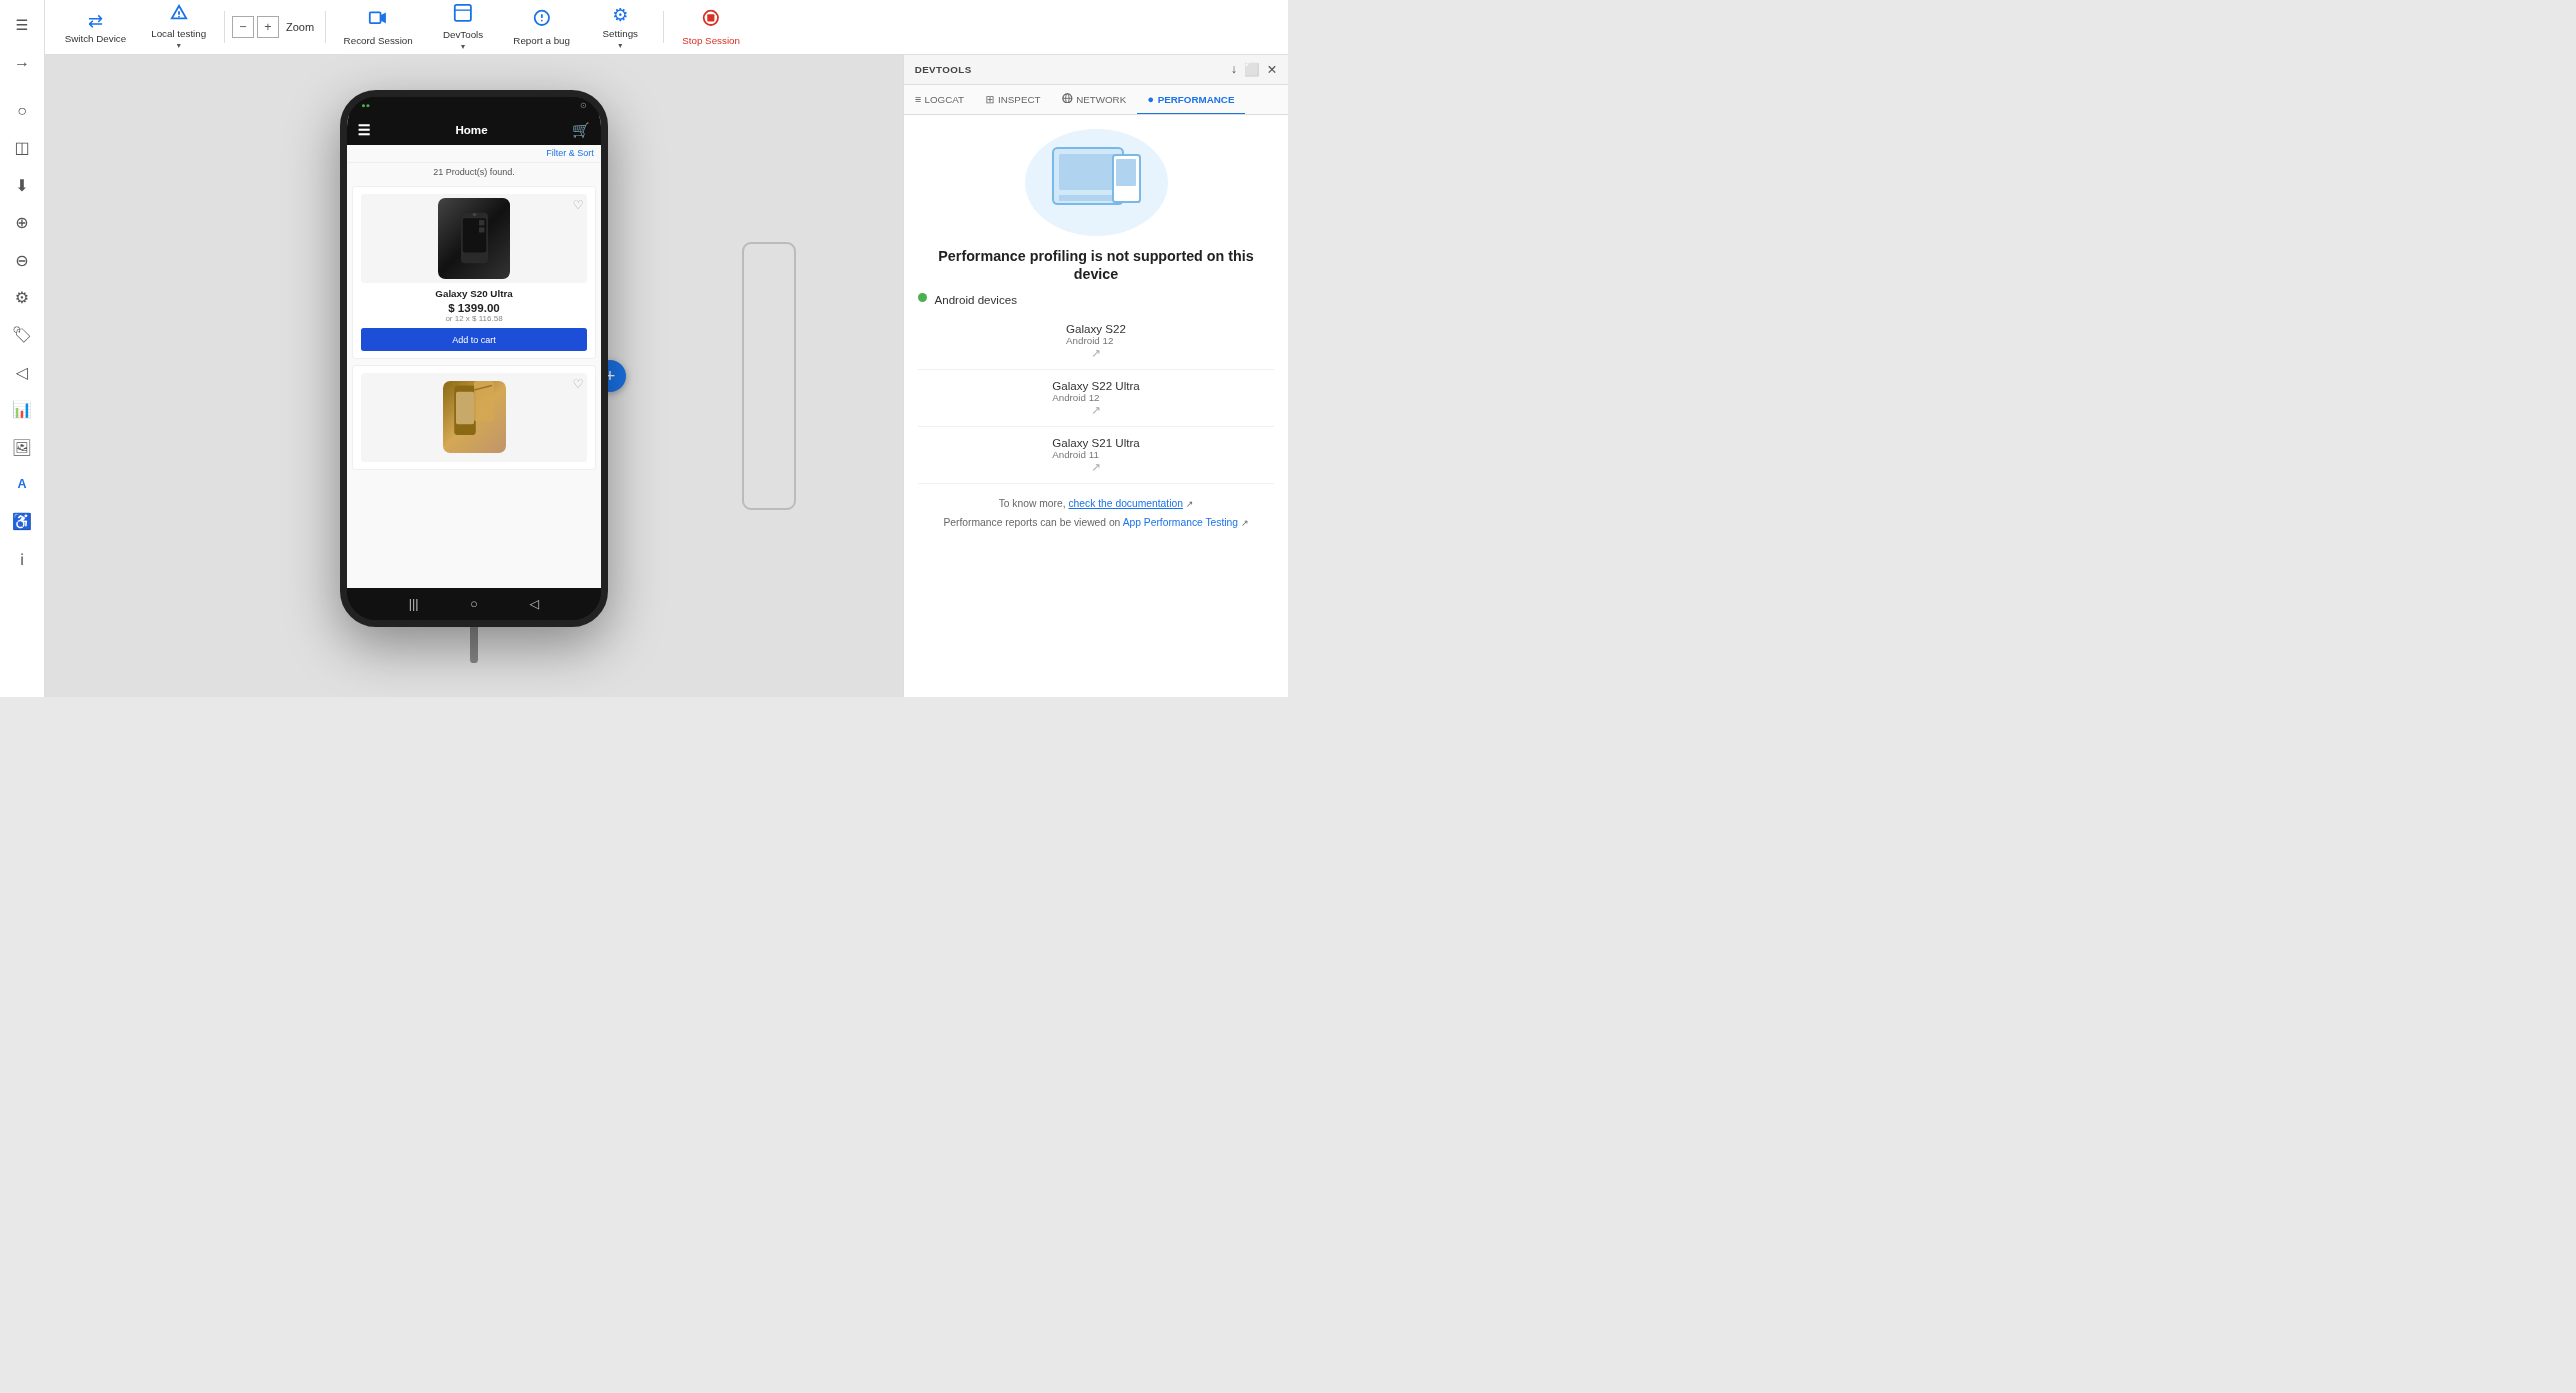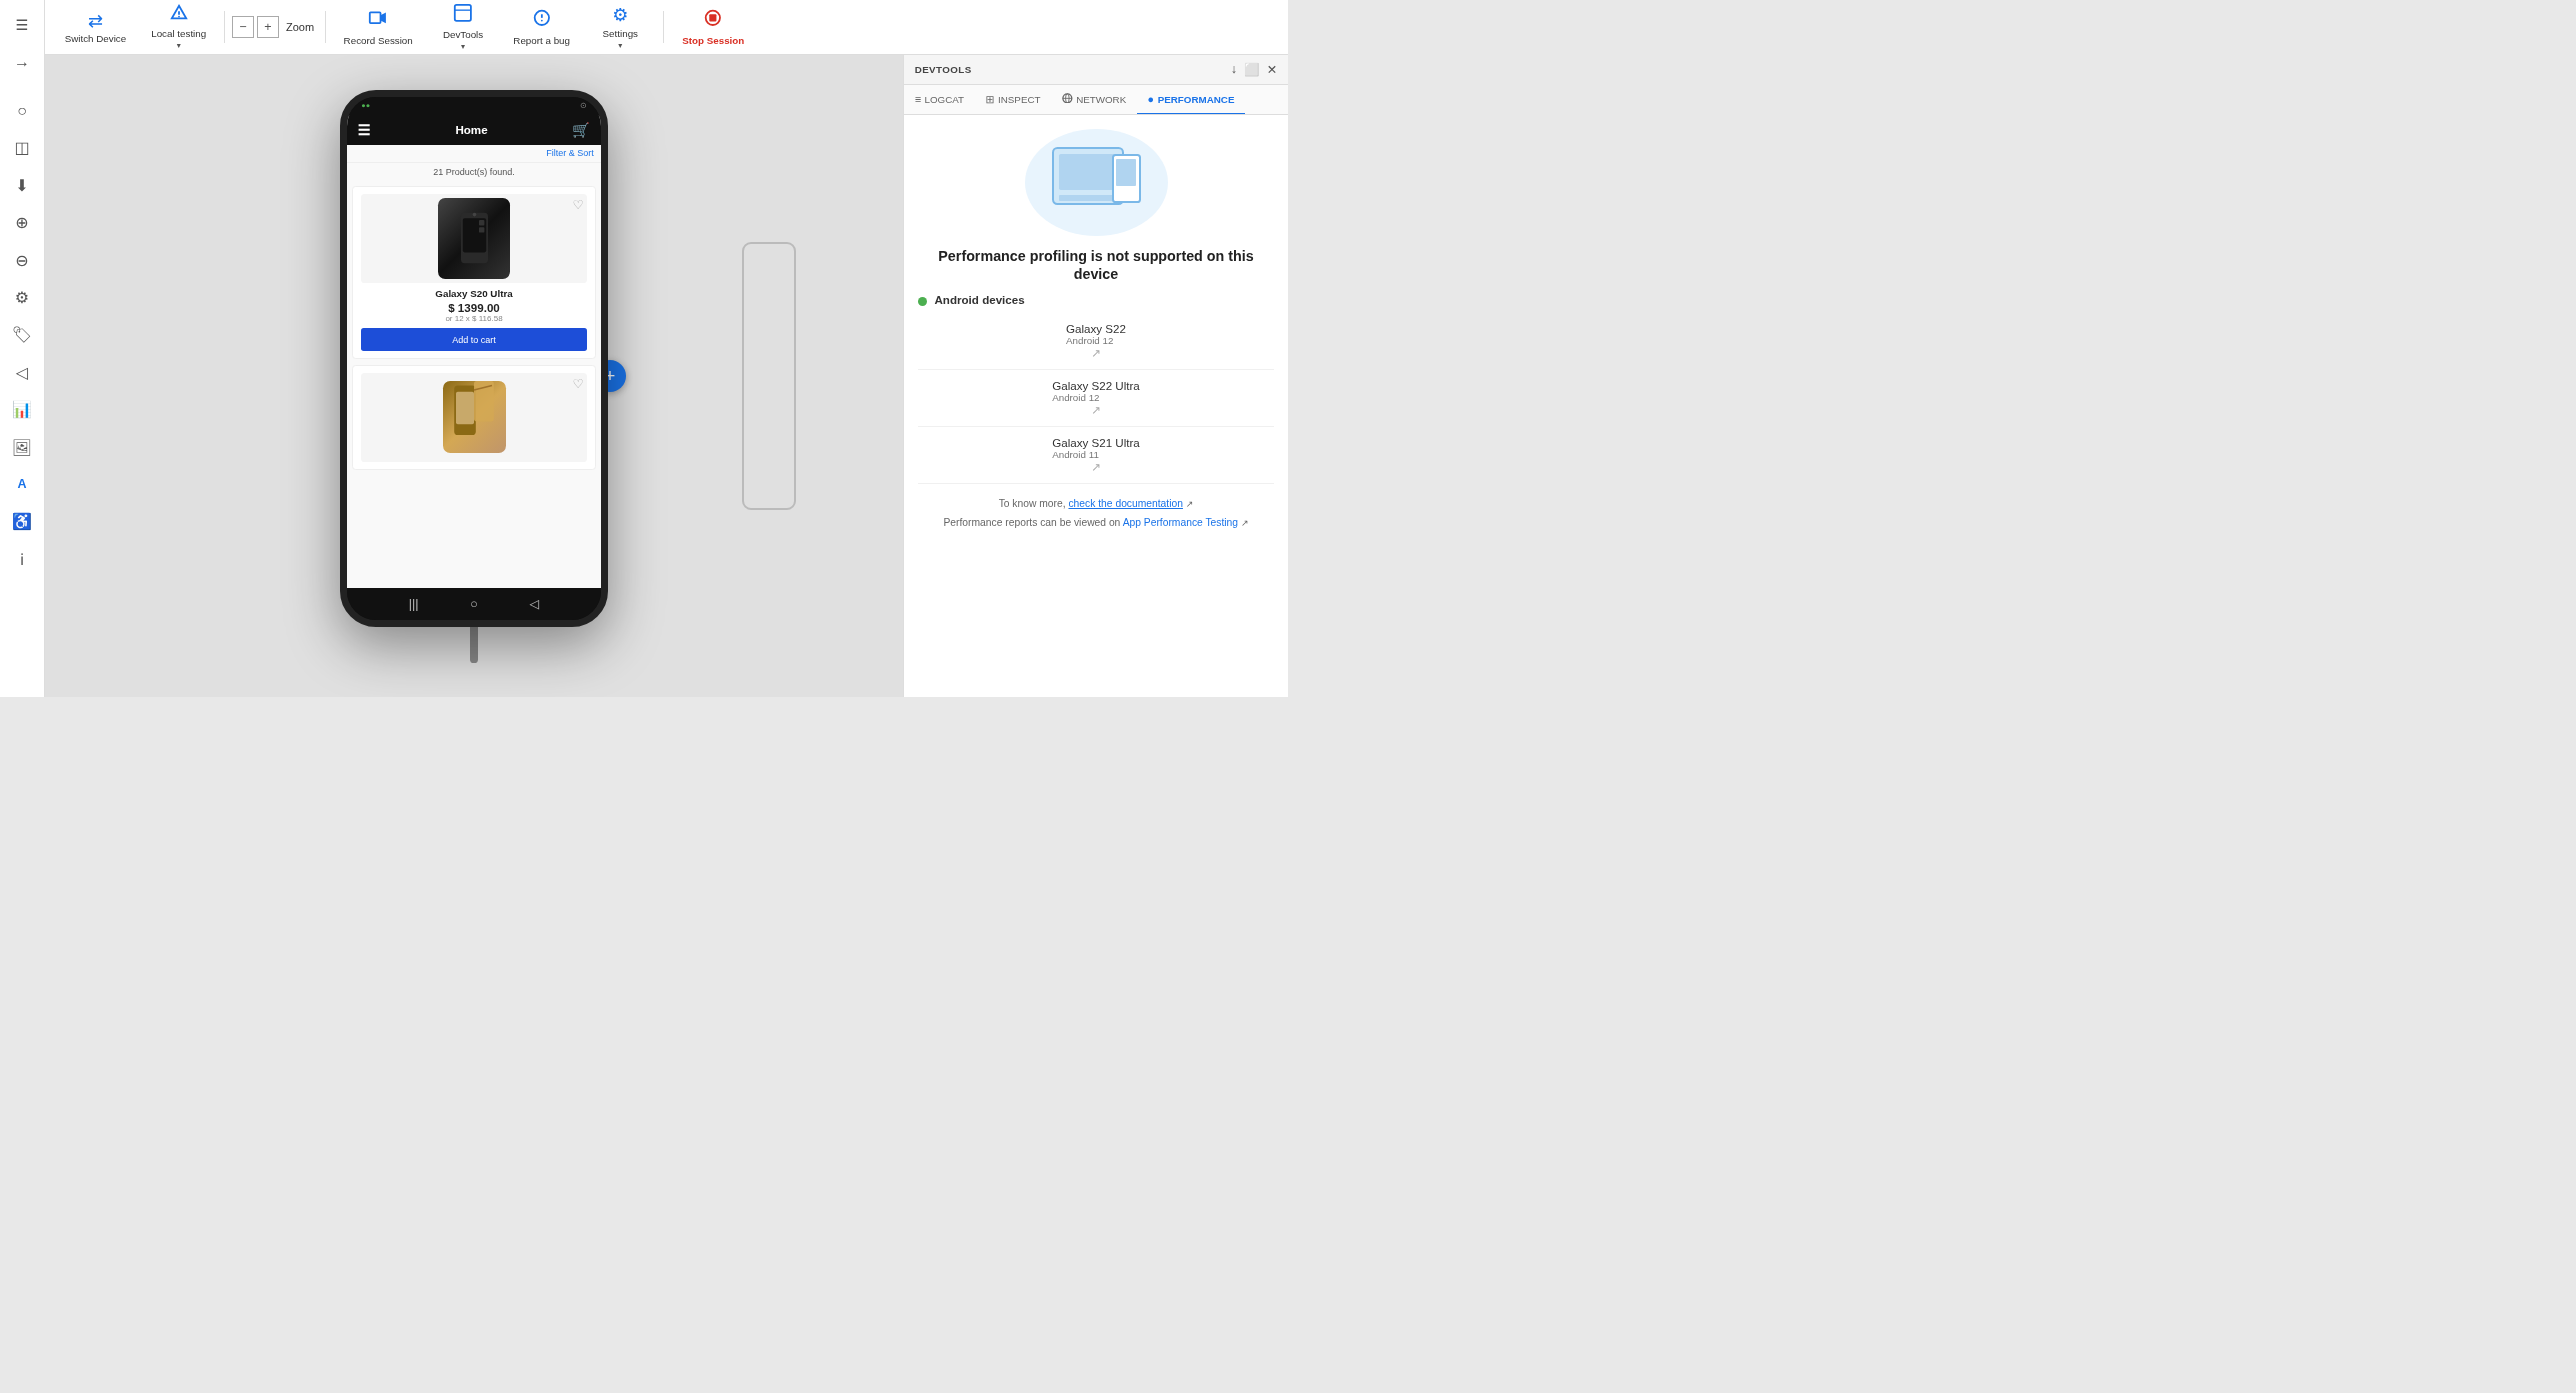--- a/index.html
+++ b/index.html
@@ -409,25 +409,25 @@
       margin-bottom: 14.3px;
       padding: 0 7.2px;
     }
 
     
     .devices-section {
       margin-bottom: 10.7px;
     }
     .devices-section-header {
       display: flex;
-      align-items: flex-end;
+      align-items: flex-start;
       gap: 7.2px;
       margin-bottom: 7.2px;
       font-size: 11.6px;
-      font-weight: 700;
+      font-weight: 400;
       color: #333;
     }
     .android-dot {
       width: 9px;
       height: 9px;
       background: #4CAF50;
       border-radius: 50%;
       display: inline-block;
     }
     .device-list-item {
@@ -550,21 +550,21 @@
 
     <div class="toolbar-separator"></div>
 
     <div class="toolbar-item" style="color:#d93025;">
       <span class="icon stop-icon">
         <svg width="19.7" height="19.7" viewBox="0 0 22 22">
             <circle cx="11" cy="11" r="8" fill="none" stroke="#d93025" stroke-width="2"></circle>
             <rect x="7" y="7" width="8" height="8" rx="1" fill="#d93025"></rect>
           </svg>
       </span>
-      <span class="label" style="color:#d93025;font-weight:bold;">Stop Session</span>
+      <span class="label" style="color:#d93025;">Stop Session</span>
     </div>
 
   </div>
 
   <div style="display:flex; flex:1; overflow:hidden;">
 
     <div class="device-canvas">
 
       <div class="second-device"></div>
 

